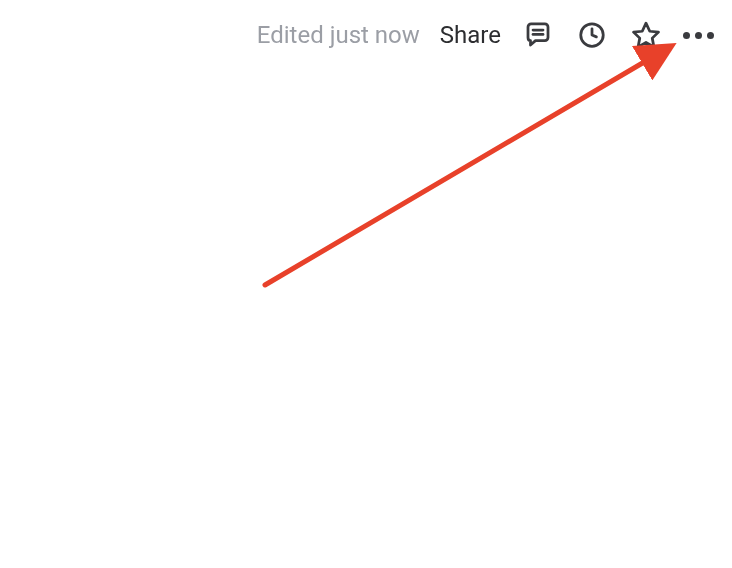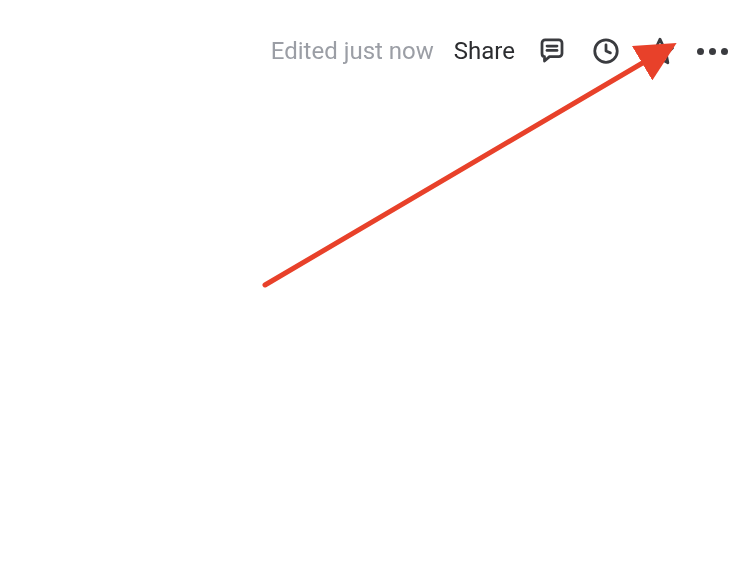--- a/index.html
+++ b/index.html
@@ -11,25 +11,24 @@
       width: 732px;
       height: 568px;
       background: #ffffff;
       font-family: -apple-system, BlinkMacSystemFont, "Segoe UI", Roboto, Helvetica, Arial, sans-serif;
       position: relative;
       overflow: hidden;
     }
     .toolbar {
       position: absolute;
       top: 18px;
-      right: 4px;
+      right: 18px;
       display: flex;
       align-items: center;
       gap: 20px;
-      margin-top: 16px;
     }
     .edit-status {
       color: #9b9ea5;
       font-size: 24px;
       font-weight: 400;
     }
     .share-label {
       color: #2c2d30;
       font-size: 24px;
       font-weight: 400;

